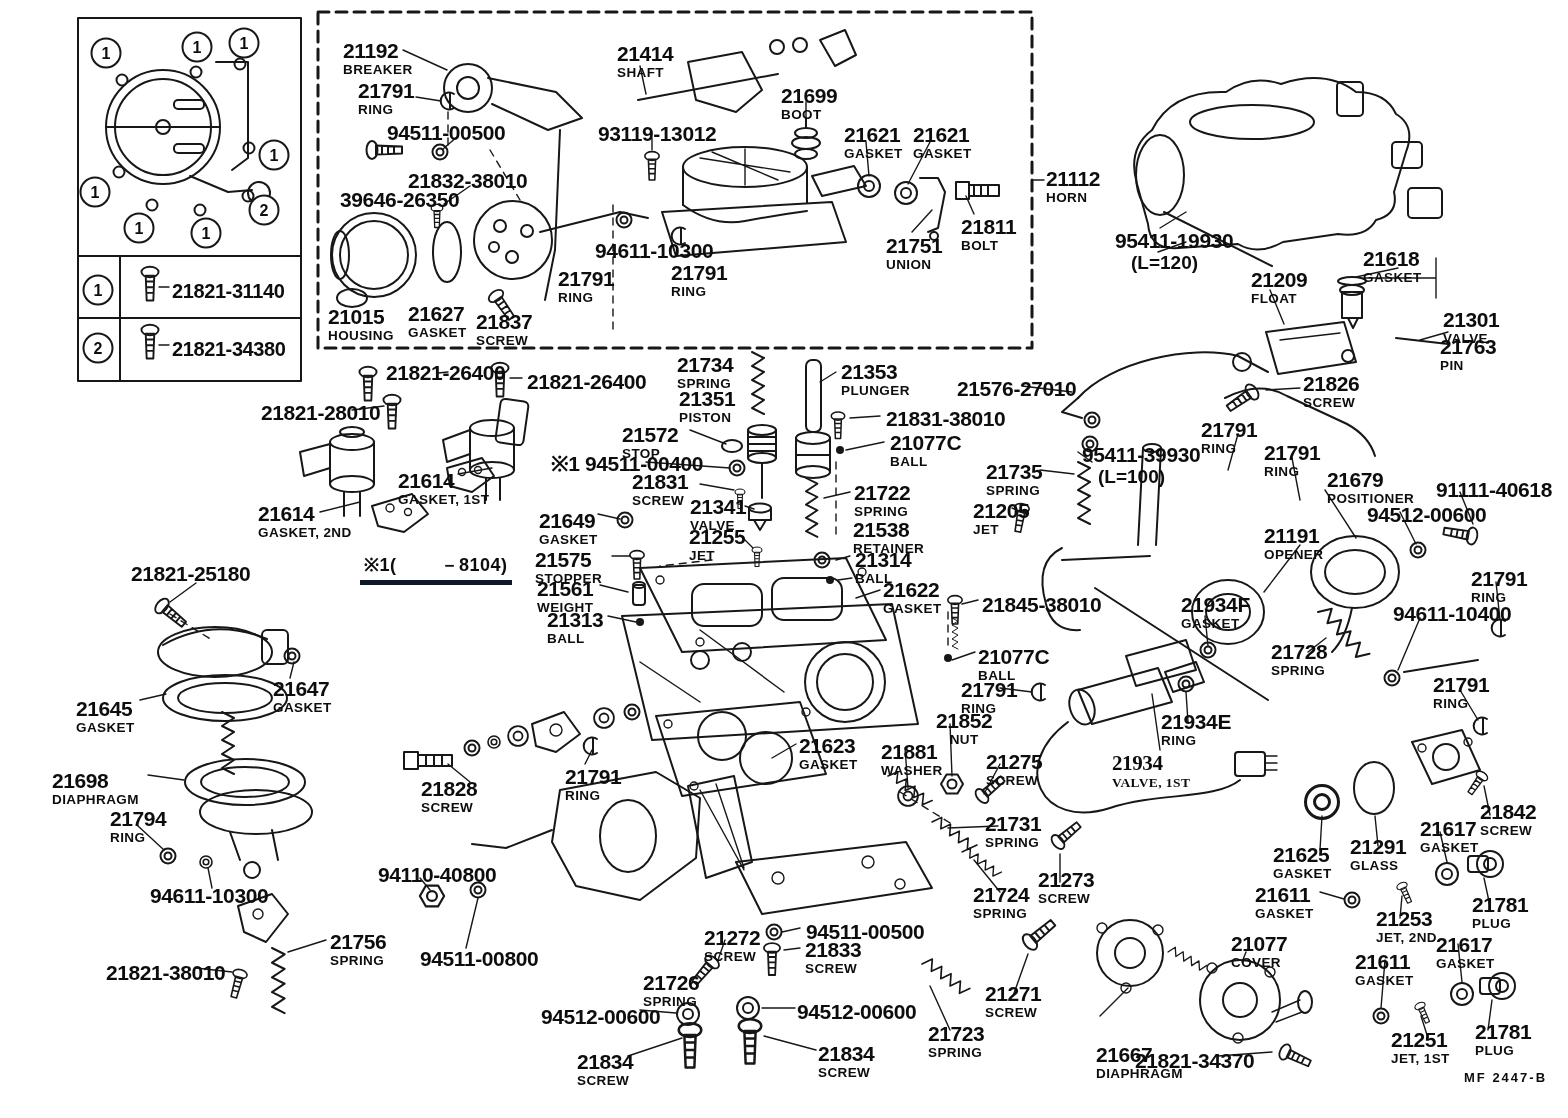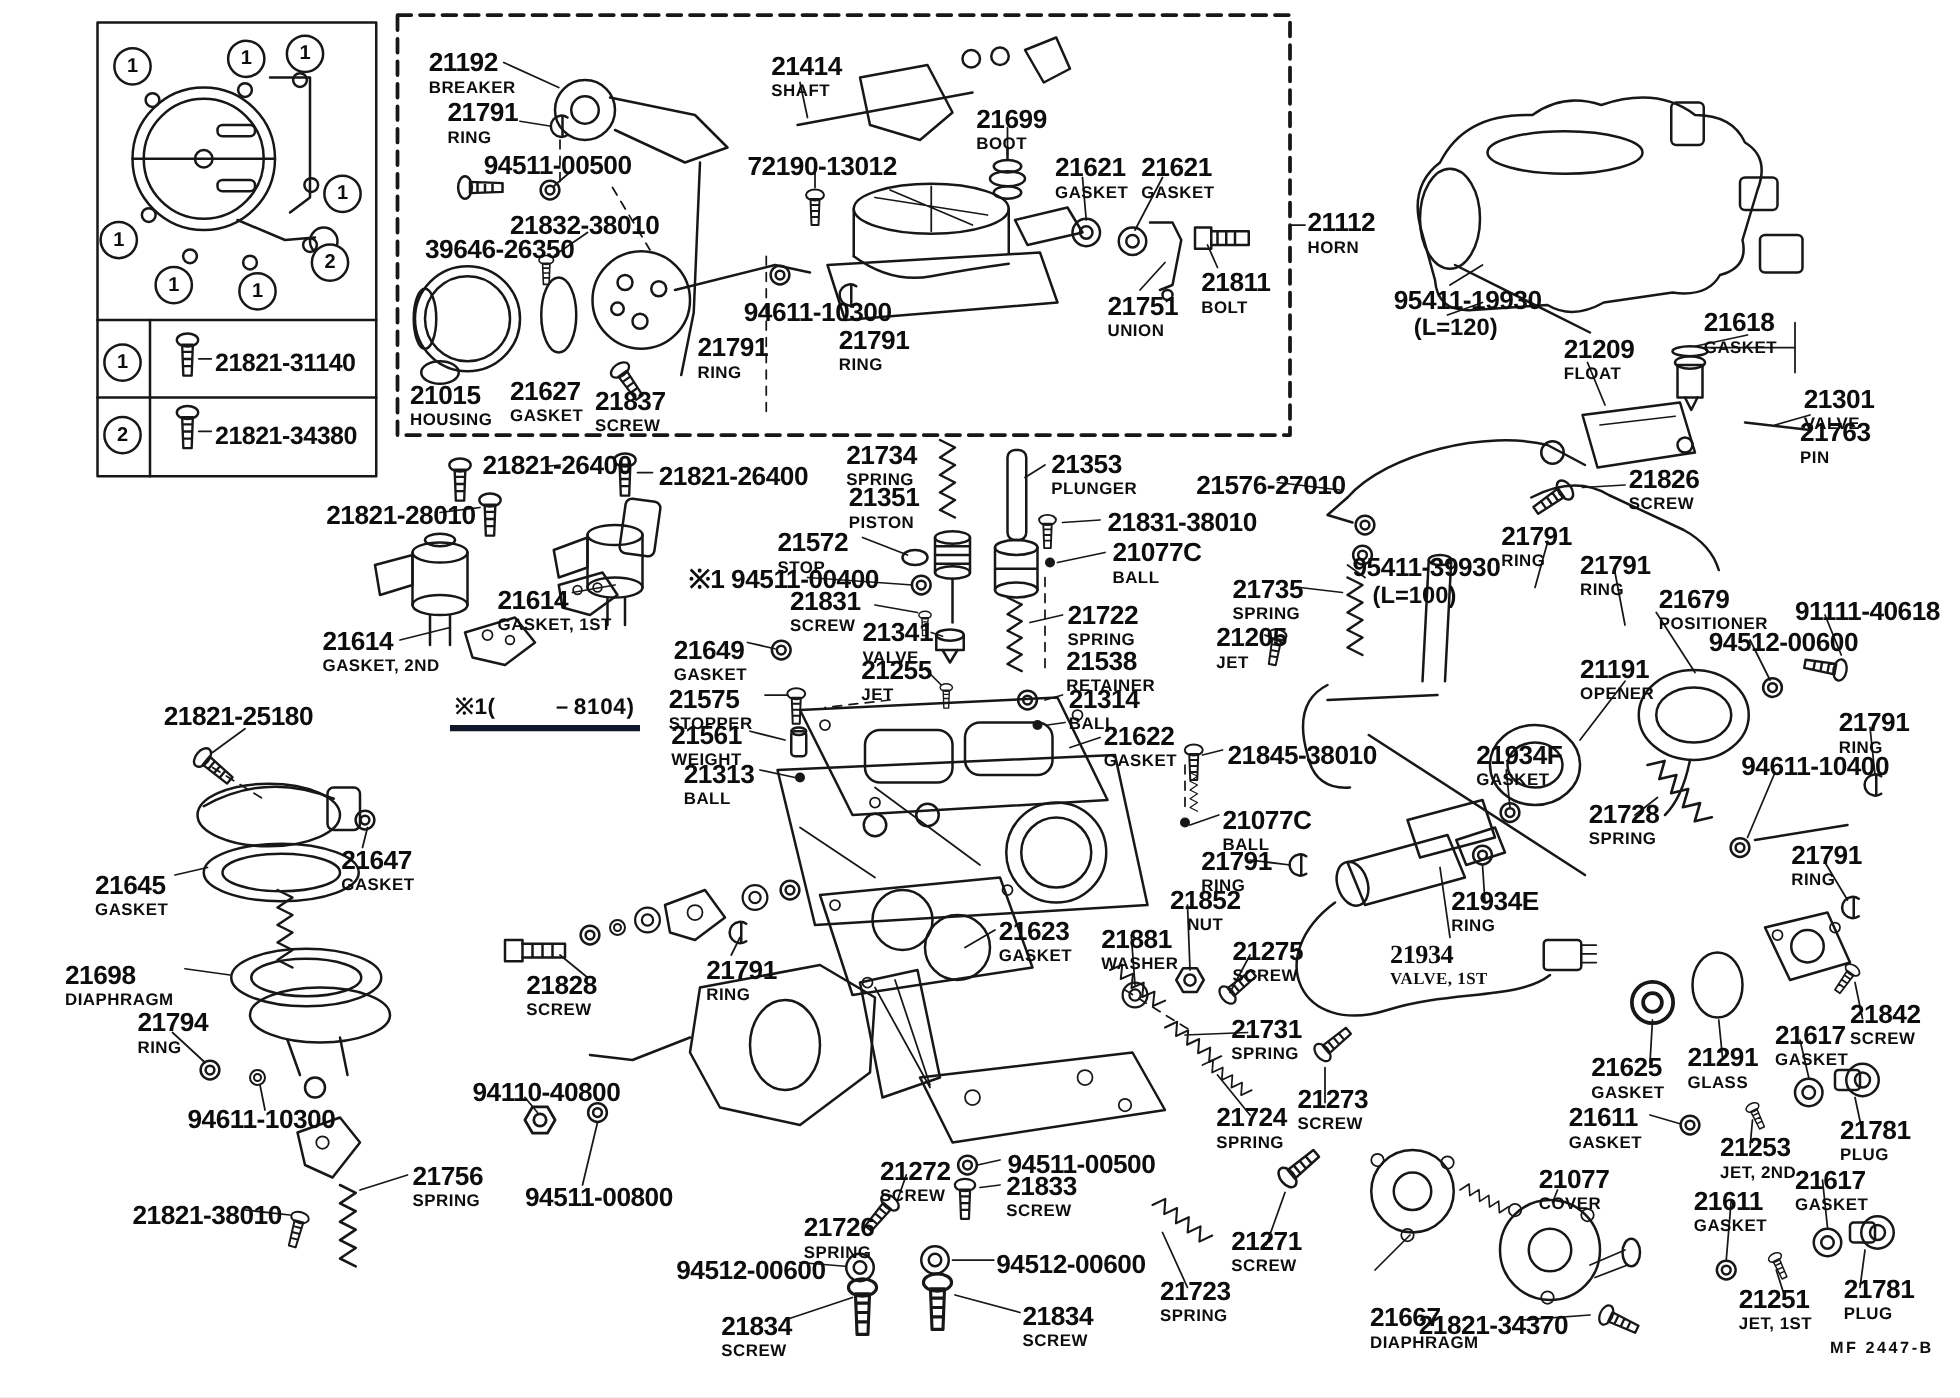--- a/index.html
+++ b/index.html
@@ -475,21 +475,21 @@
     <span class="num">21837</span>
     <span class="nm">SCREW</span>
 
   </div>
       <div class="lbl" style="left: 617px; top: 43px;">
     <span class="num">21414</span>
     <span class="nm">SHAFT</span>
 
   </div>
       <div class="lbl" style="left: 598px; top: 123px;">
-    <span class="num">72190-13012</span>
+    <span class="num">93119-13012</span>
 
   </div>
       <div class="lbl" style="left: 595px; top: 240px;">
     <span class="num">94611-10300</span>
 
   </div>
       <div class="lbl" style="left: 558px; top: 268px;">
     <span class="num">21791</span>
     <span class="nm">RING</span>
 

